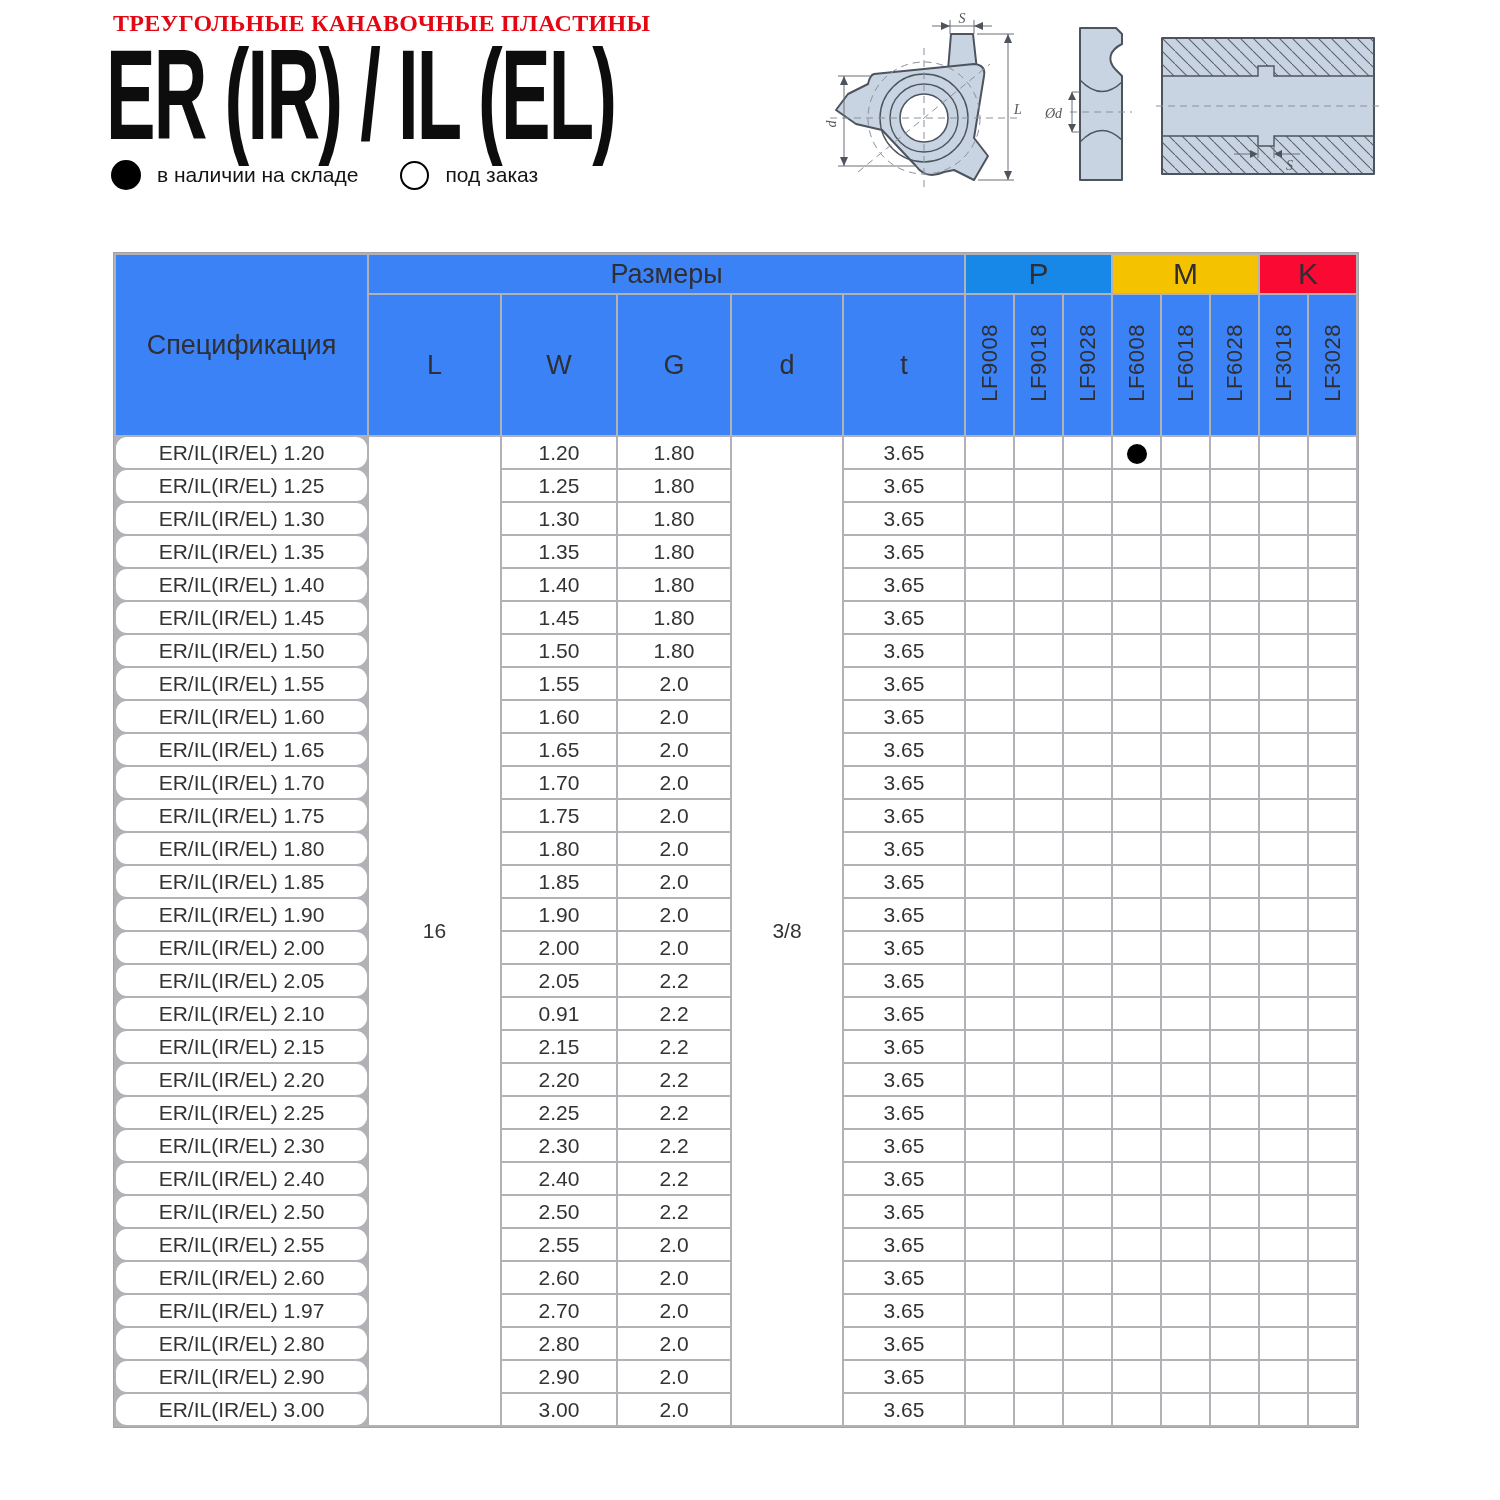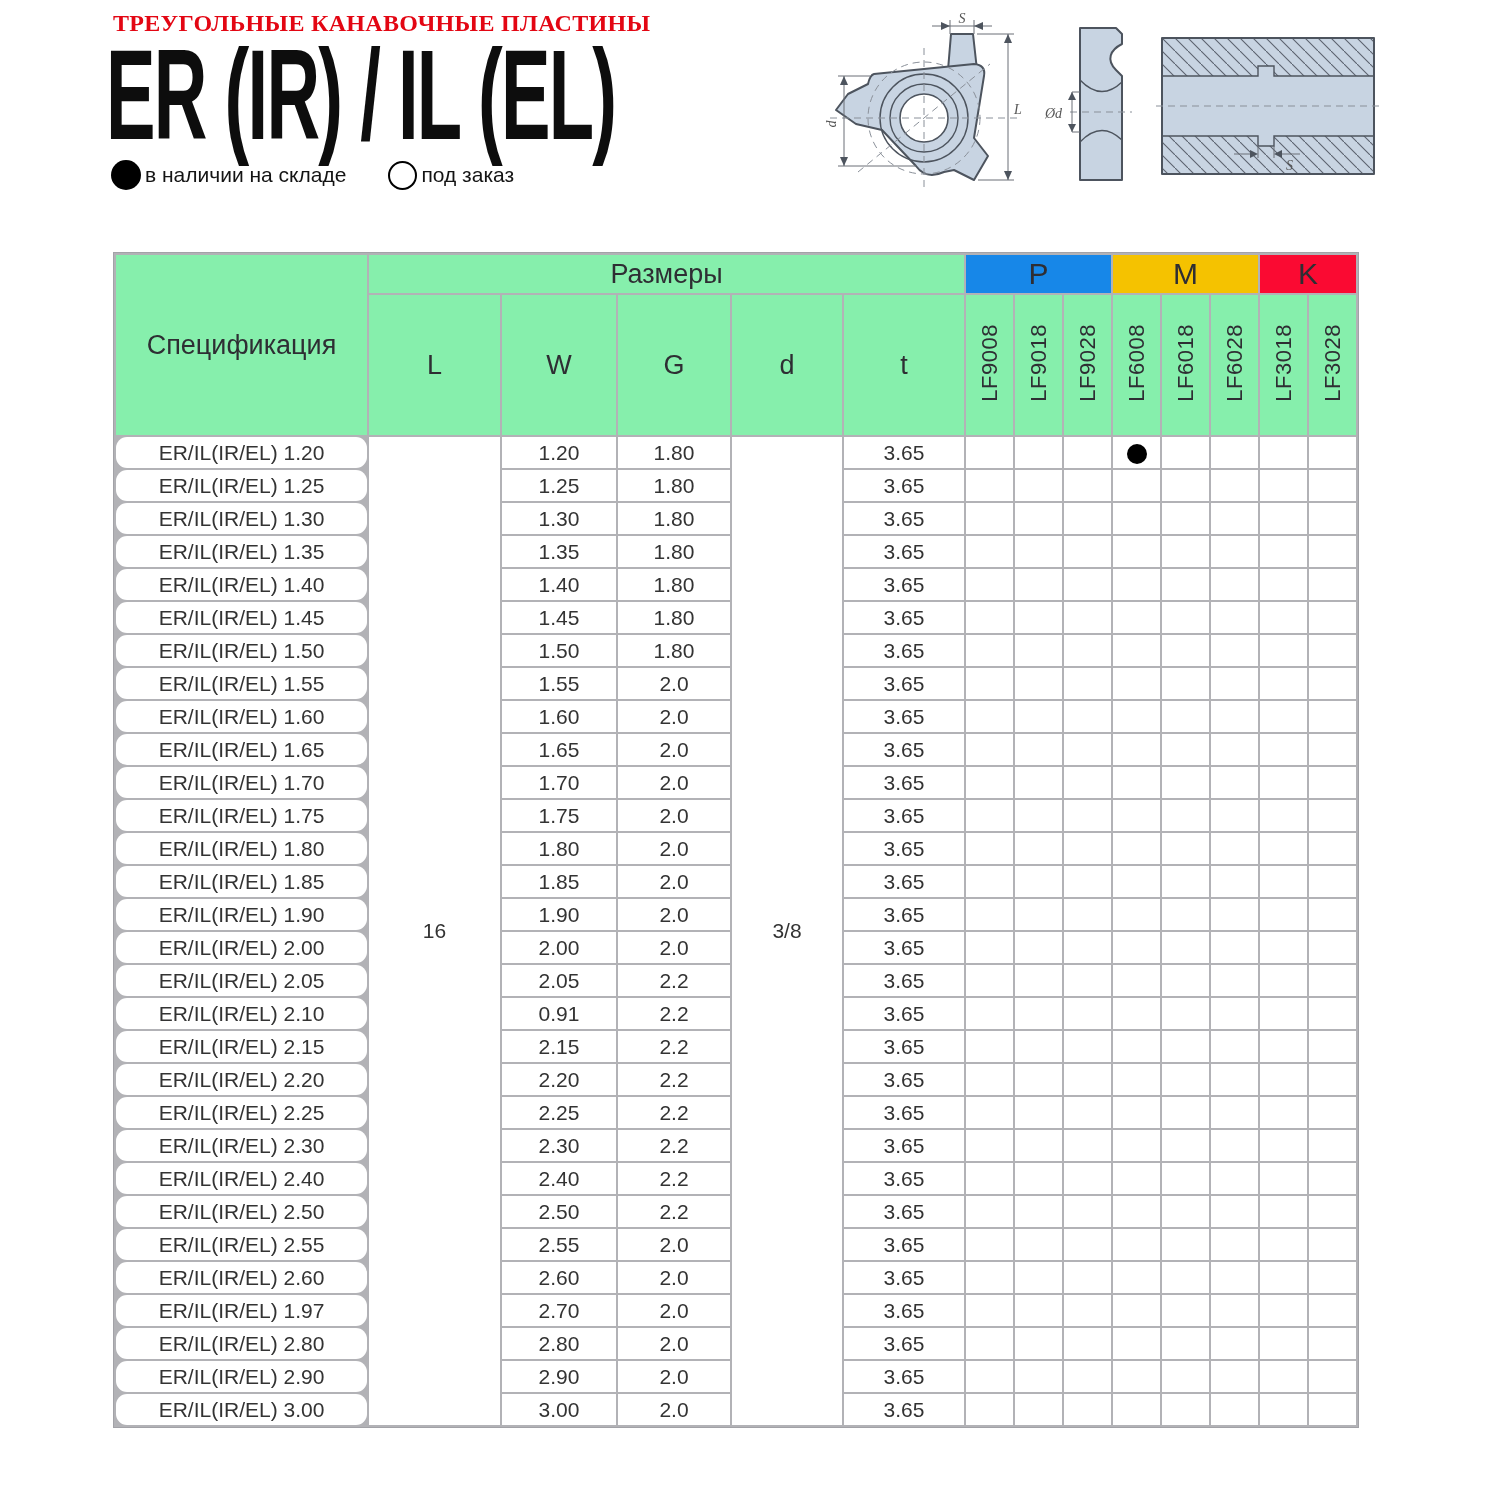--- a/index.html
+++ b/index.html
@@ -15,40 +15,40 @@
   .title {
     position:absolute; left:106px; top:28px;
     font-size:128px; font-weight:700; letter-spacing:-3px; line-height:1.05;
     color:#0d0d0d; white-space:nowrap;
     transform:scaleX(.58); transform-origin:left top;
   }
   .legend {
     position:absolute; left:111px; top:160px;
     display:flex; align-items:center; font-size:21px; color:#141414;
   }
-  .legend-item { display:flex; align-items:center; gap:4px; }
+  .legend-item { display:flex; align-items:center; gap:16px; }
   .legend-item + .legend-item { margin-left:42px; }
   .dot-filled { width:30px; height:30px; border-radius:50%; background:#000; flex:0 0 auto; }
   .dot-open { width:25px; height:25px; border-radius:50%; background:#fff; border:2.5px solid #000; flex:0 0 auto; }
 
   .drawings { position:absolute; left:822px; top:10px; }
   .dim { font:italic 14px "Liberation Serif", serif; fill:#555; }
   .outline { fill:#c8d4e2; stroke:#4d545e; stroke-width:2; stroke-linejoin:round; }
   .thin { fill:none; stroke:#4d545e; stroke-width:1.4; }
   .dimline { stroke:#6b6f76; stroke-width:1; fill:none; }
   .dimarrow { fill:#4d545e; stroke:none; }
   .dash { stroke:#8a9099; stroke-width:1; stroke-dasharray:7 5; fill:none; }
 
   .table-wrap { position:absolute; left:113px; top:252px; }
   table.catalog {
     border-collapse:separate; border-spacing:2px; background:#b2b2b6;
     table-layout:fixed; border:1px solid #a2a2a7;
   }
   table.catalog th, table.catalog td { background:#fff; padding:0; }
-  table.catalog th { background:#86efac; font-weight:400; color:#2e2e33; }
+  table.catalog th { background:#3b82f6; font-weight:400; color:#2e2e33; }
   .th-spec { font-size:27px; }
   .th-sizes { font-size:27px; height:38px; }
   .group-th { font-size:30px; font-weight:600; color:#2c2f36; height:38px; }
   .size-th { font-size:27px; height:140px; text-align:center; }
   .lf-th { text-align:center; vertical-align:middle; }
   .lf-th span {
     display:inline-block; writing-mode:vertical-rl; transform:rotate(180deg);
     font-size:22px; letter-spacing:.5px; color:#2e2e33; line-height:1;
   }
   table.catalog td { font-size:21px; color:#333; text-align:center; height:31px; }

